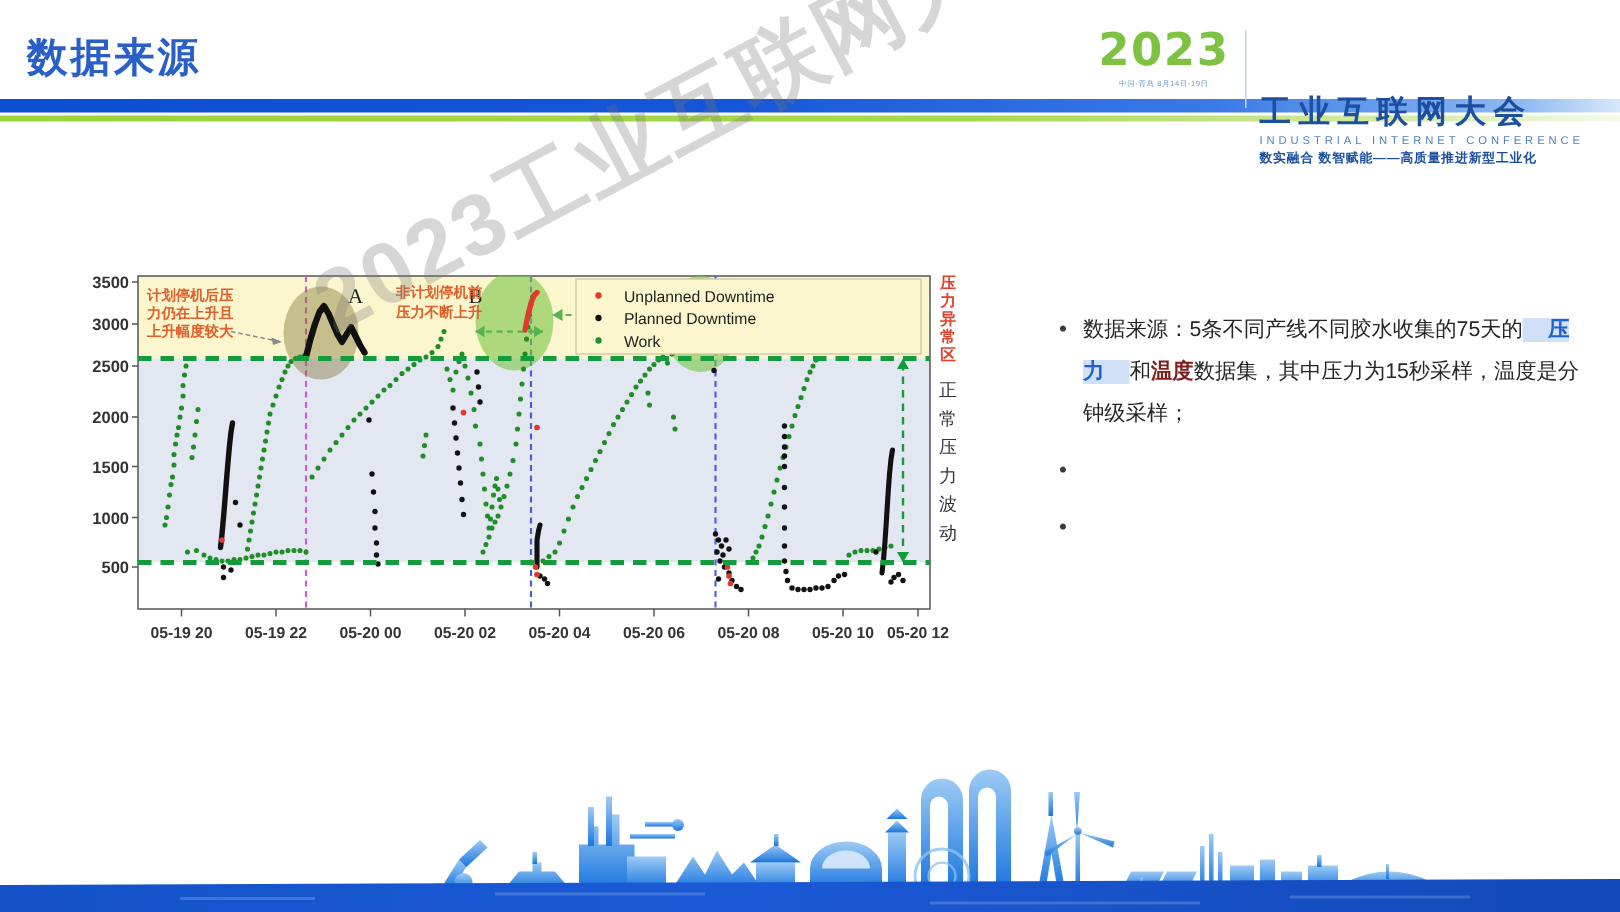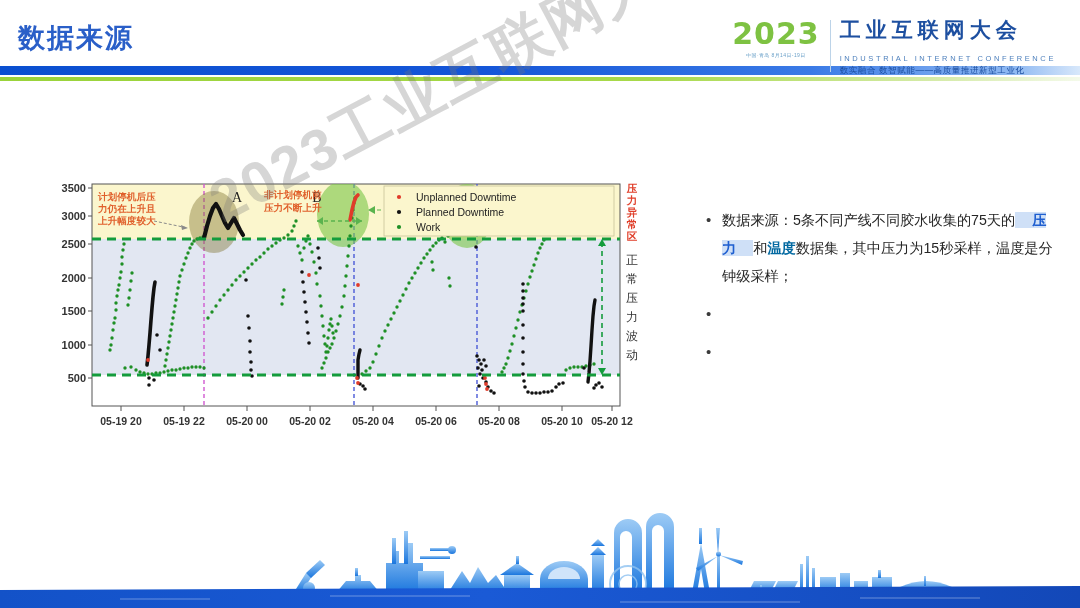--- a/index.html
+++ b/index.html
@@ -36,47 +36,47 @@
     font-family: "DejaVu Sans", sans-serif;
   }
   #logo-year-sub {
     font-size: 5px; color: #6aa0c8; letter-spacing: .4px;
     white-space: nowrap; margin-top: 2px;
   }
   #logo-sep { width: 1px; background: #bcd3e8; margin: 2px 9px 4px 0; height: 52px; }
   #logo-right { text-align: left; }
   #logo-cn {
     font-size: 21px; font-weight: bold; color: #1d4fa0;
-    letter-spacing: 5px; white-space: nowrap; line-height: 1.15;
+    letter-spacing: 5px; white-space: nowrap; line-height: 1.15; margin-top: 45px;
   }
   #logo-en {
     font-size: 7.5px; color: #4f81bd; letter-spacing: 2.6px;
-    white-space: nowrap; margin-top: 12px;
+    white-space: nowrap; margin-top: 2px;
   }
   #logo-slogan {
     font-size: 8.5px; color: #1d4fa0; letter-spacing: .6px;
-    white-space: nowrap; margin-top: 2px; font-weight: normal;
+    white-space: nowrap; margin-top: 2px; font-weight: bold;
   }
 
   
   #chart-card { position: absolute; left: 36px; top: 178px; width: 640px; height: 278px; }
   #chart-svg { display: block; }
 
   
   #bullets { position: absolute; left: 706px; top: 206px; width: 350px; }
   .bullet { display: flex; margin-bottom: 10px; }
   .bullet-dot {
     flex: 0 0 16px; color: #3b3b3b; font-size: 15px; line-height: 28px; text-align: left;
   }
   .bullet-text {
     font-size: 14.2px; line-height: 28px; color: #262626;
     font-family: "Liberation Sans", sans-serif;
   }
   .hl { color: #1f5fd0; font-weight: bold; background: #cfe0f7; padding: 0 17px; }
-  .hl2 { color: #0369a1; font-weight: bold; }
+  .hl2 { color: #7f1d1d; font-weight: bold; }
 
   
   #watermark {
     position: absolute; left: 196px; top: 172px;
     font-size: 58px; font-weight: bold; color: rgba(120,120,120,0.30);
     transform: rotate(-28deg); transform-origin: left top;
     white-space: nowrap; letter-spacing: 2px; pointer-events: none;
     font-family: "Liberation Sans", sans-serif;
   }
 

